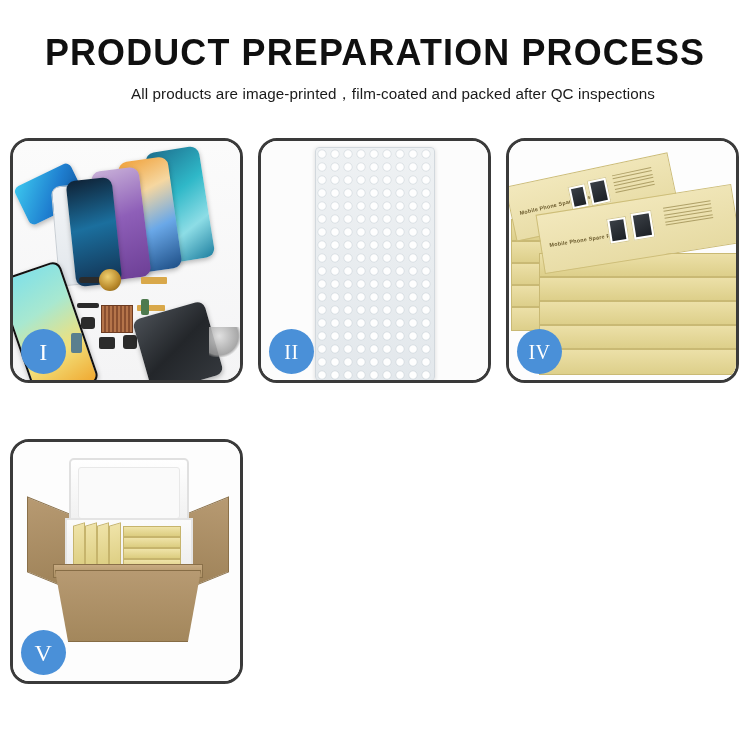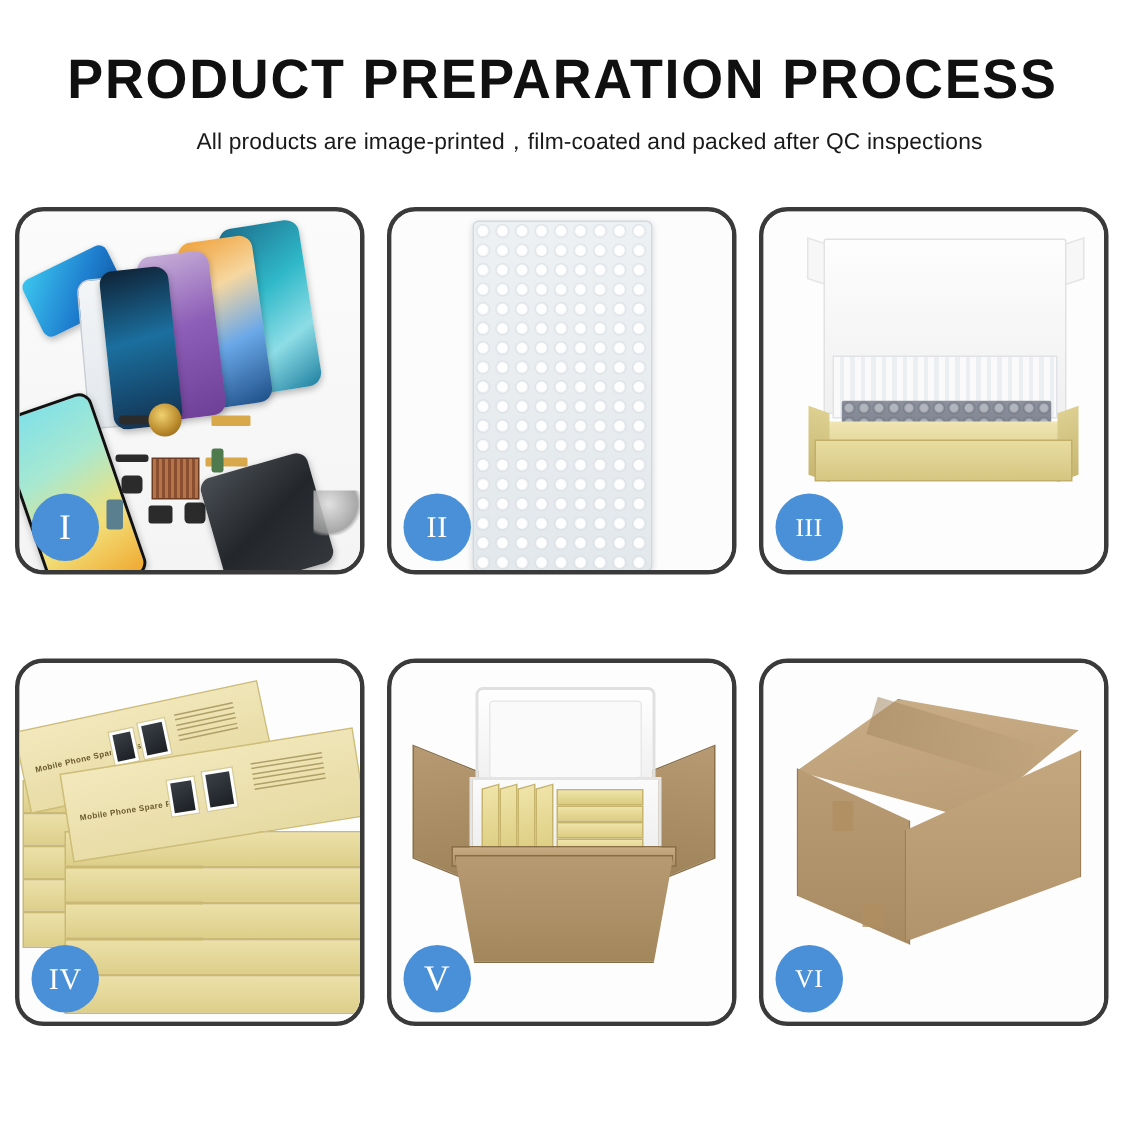--- a/index.html
+++ b/index.html
@@ -233,34 +233,20 @@
         <div class="lcd-conn"></div>
         <div class="lcd-tab" style="left:90px;top:72px;width:11px;height:9px;"></div>
         <div class="lcd-tab" style="left:74px;top:208px;width:12px;height:16px;"></div>
         <div class="lcd-tab" style="left:134px;top:204px;width:12px;height:16px;"></div>
         <div class="lcd-bot"></div>
         <div class="bw"></div>
       </div>
       <div class="badge small">II</div>
     </div>
 
-    <div class="panel">
-      <div class="photo p3">
-        <div class="lid-tab-l"></div>
-        <div class="lid-tab-r"></div>
-        <div class="lid"></div>
-        <div class="foam"></div>
-        <div class="gbw"></div>
-        <div class="gbox-top"></div>
-        <div class="gbox-lrim"></div>
-        <div class="gbox-rrim"></div>
-        <div class="gbox-front"></div>
-      </div>
-      <div class="badge xsmall">III</div>
-    </div>
 
     <div class="panel">
       <div class="photo p4">
         <div class="stack">
 
           <div class="sbox" style="left:2px;top:78px;width:118px;height:20px;"></div>
           <div class="sbox" style="left:2px;top:100px;width:118px;height:20px;"></div>
           <div class="sbox" style="left:2px;top:122px;width:118px;height:20px;"></div>
           <div class="sbox" style="left:2px;top:144px;width:118px;height:20px;"></div>
           <div class="sbox" style="left:2px;top:166px;width:118px;height:22px;"></div>
@@ -326,26 +312,15 @@
         <div class="gbar" style="left:110px;top:84px;width:56px;height:9px;"></div>
         <div class="gbar" style="left:110px;top:95px;width:56px;height:9px;"></div>
         <div class="gbar" style="left:110px;top:106px;width:56px;height:9px;"></div>
         <div class="gbar" style="left:110px;top:117px;width:56px;height:9px;"></div>
         <div class="c-rim"></div>
         <div class="c-body"></div>
       </div>
       <div class="badge">V</div>
     </div>
 
-    <div class="panel">
-      <div class="photo p6">
-        <div class="k-top"></div>
-        <div class="k-left"></div>
-        <div class="k-right"></div>
-        <div class="k-seam"></div>
-        <div class="k-tape-a"></div>
-        <div class="k-tape-b"></div>
-      </div>
-      <div class="badge xsmall">VI</div>
-    </div>
 
   </div>
 </div>
 
 </body></html>

